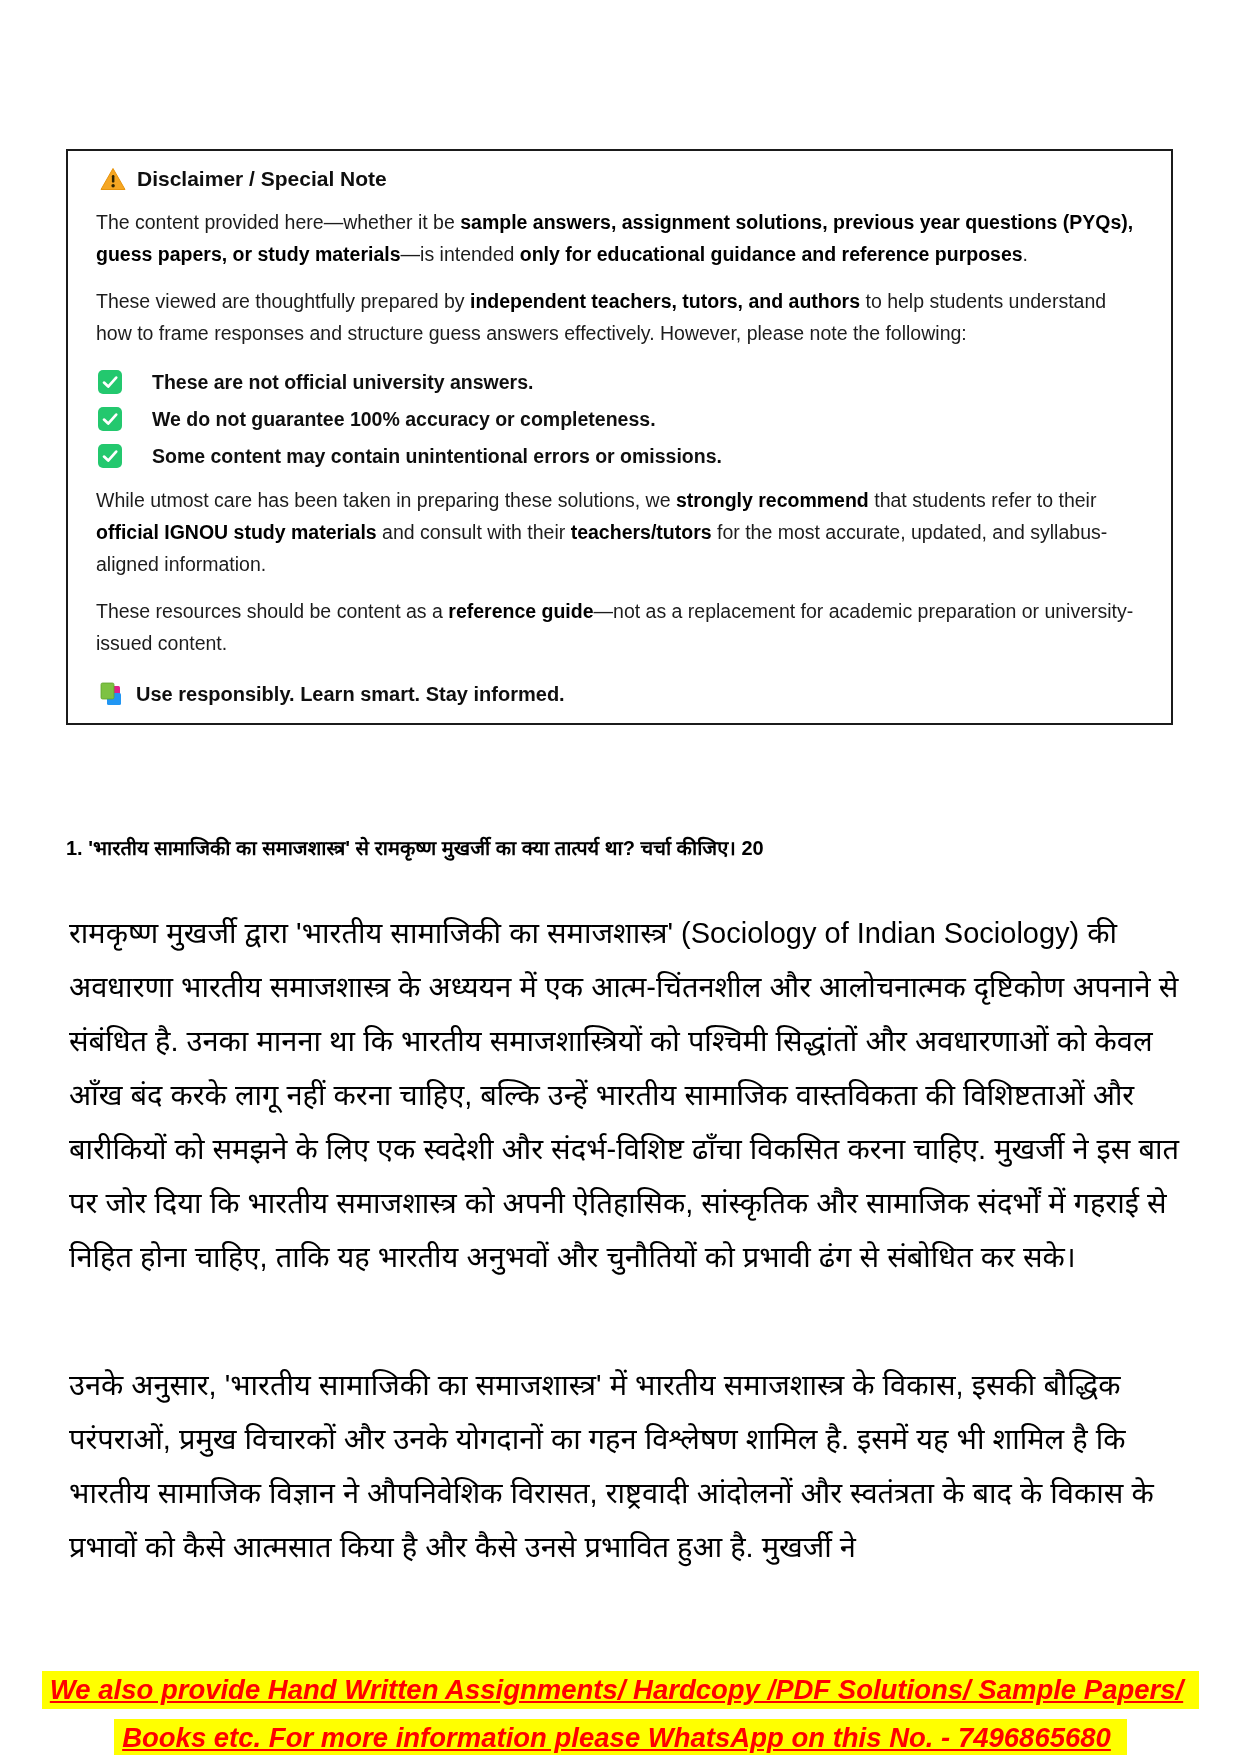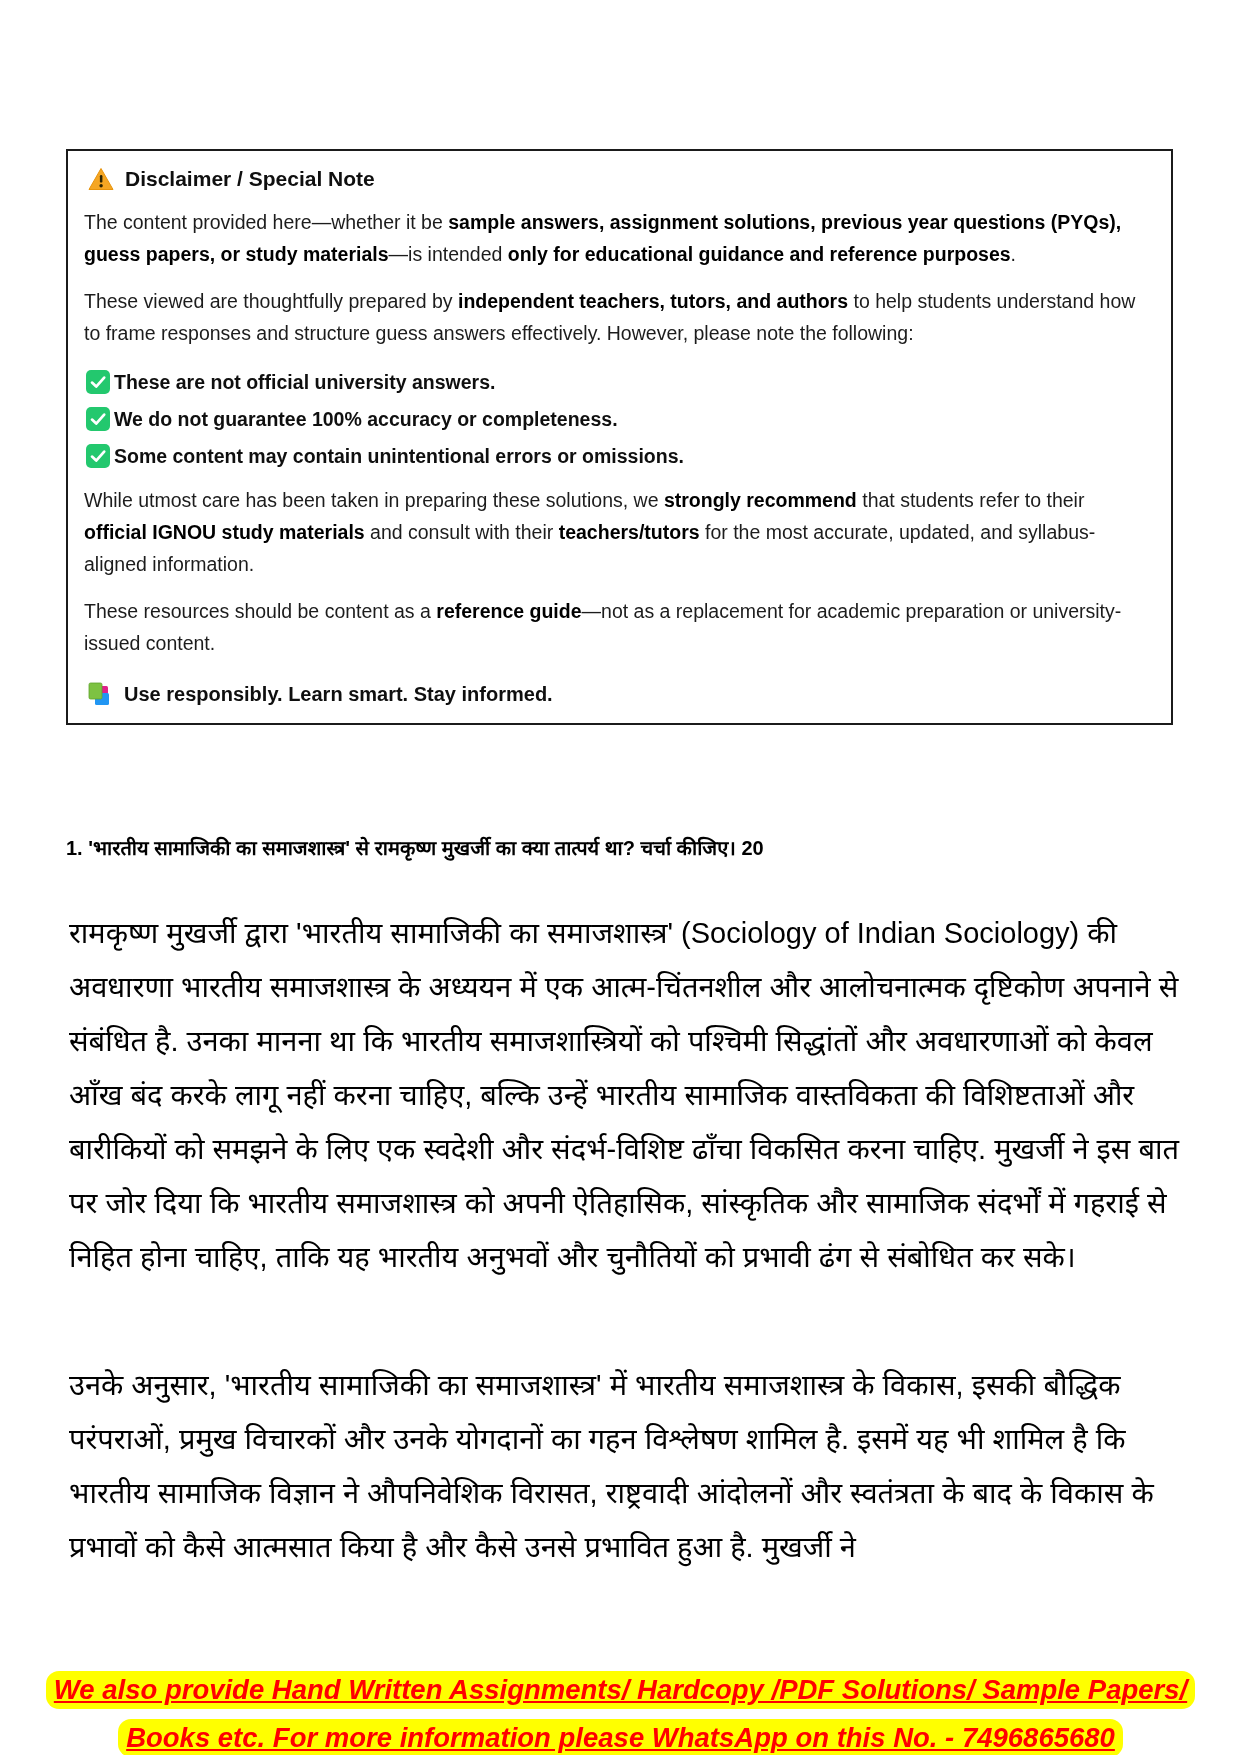--- a/index.html
+++ b/index.html
@@ -11,37 +11,37 @@
     color:#1a1a1a;
     overflow:hidden;
   }
 
   
   .disclaimer-box {
     position:absolute; top:149px; left:66px; width:1107px;
     box-sizing:border-box;
     border:2px solid #1b1b1b;
     background:#ffffff;
-    padding:14px 26px 16px 16px;
+    padding:14px 26px 16px 28px;
     min-height:557px;
   }
   .dbox-title {
     display:flex; align-items:center; gap:11px;
     font-size:21px; font-weight:700; color:#0f0f0f;
     margin:2px 0 6px 4px;
   }
   .warn-svg { width:26px; height:24px; display:block; }
   .dbox-para {
     font-size:19.5px; line-height:32px; color:#1c1c1c;
     margin:15px 0 0 0;
   }
   .dbox-para b, .check-label b { color:#000; }
   .check-list { margin:20px 0 0 0; }
   .check-item {
-    display:flex; align-items:center; gap:4px;
+    display:flex; align-items:center; gap:30px;
     margin:0 0 11px 2px;
   }
   .check-svg { width:24px; height:24px; display:block; flex:0 0 auto; }
   .check-label { font-size:19.5px; font-weight:700; line-height:26px; color:#0f0f0f; }
   .dbox-footer {
     display:flex; align-items:center; gap:12px;
     margin:22px 0 0 2px;
     font-size:20px; font-weight:700; color:#0f0f0f;
   }
   .books-svg { width:26px; height:26px; display:block; flex:0 0 auto; }
@@ -64,22 +64,21 @@
   .promo {
     position:absolute; top:1666px; left:40px; right:40px;
     text-align:center;
     font-size:27.5px; font-weight:700; font-style:italic;
     line-height:48px;
   }
   .promo mark {
     background:#ffff00;
     color:#ff0000;
     text-decoration:underline;
-    padding:3px 8px 4px 8px;
-    border-radius:13px;
+    padding:3px 16px 4px 8px;
   }
 </style>
 </head>
 <body>
 
 <div class="disclaimer-box">
   <div class="dbox-title">
     <span>
       <svg class="warn-svg" viewBox="0 0 26 24">
         <path d="M13 1.5 L25 22.5 H1 Z" fill="#f5a623" stroke="#e8940c" stroke-width="1" stroke-linejoin="round"></path>

